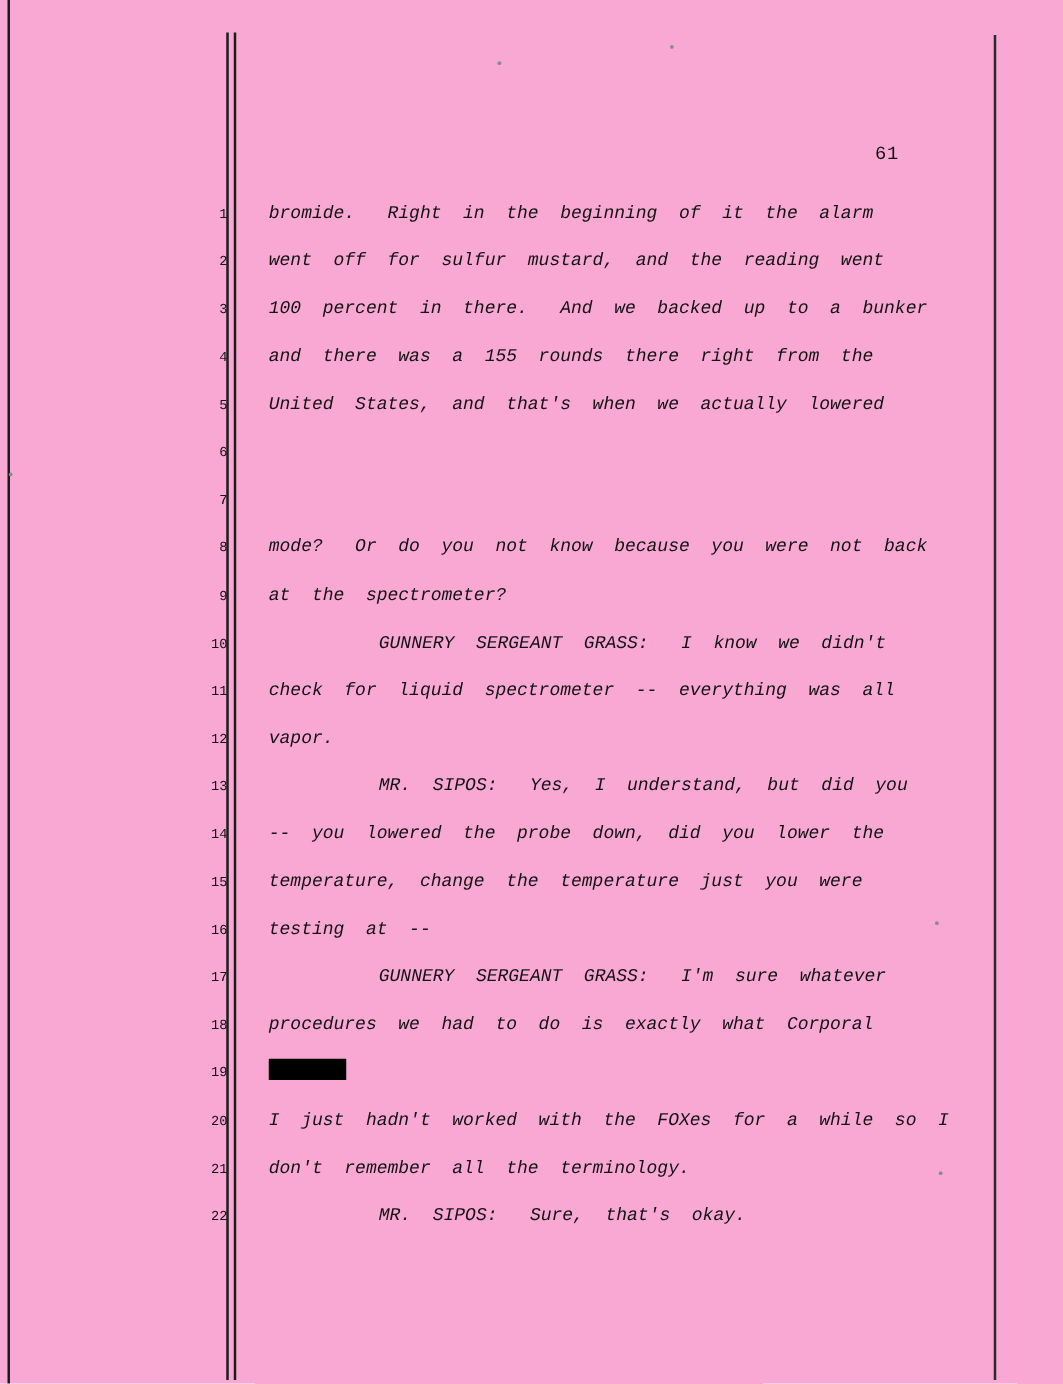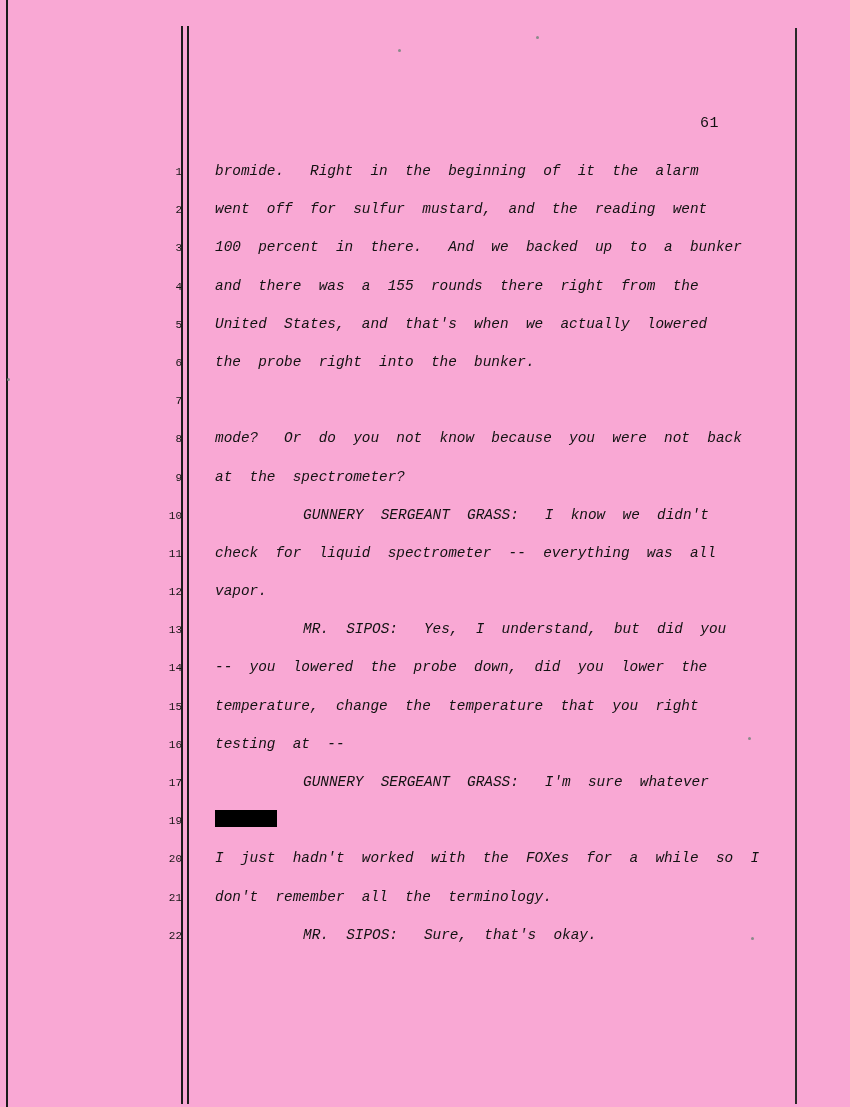--- a/index.html
+++ b/index.html
@@ -140,21 +140,20 @@
       <div class="line">
         <div class="line-num">4</div>
         <div class="line-text">and  there  was  a  155  rounds  there  right  from  the</div>
       </div>
       <div class="line">
         <div class="line-num">5</div>
         <div class="line-text">United  States,  and  that's  when  we  actually  lowered</div>
       </div>
       <div class="line">
         <div class="line-num">6</div>
-        <div class="line-text">the  probe  right  into  the  bunker.</div>
       </div>
       <div class="line">
         <div class="line-num">7</div>
       </div>
       <div class="line">
         <div class="line-num">8</div>
         <div class="line-text">mode?   Or  do  you  not  know  because  you  were  not  back</div>
       </div>
       <div class="line">
         <div class="line-num">9</div>
@@ -175,29 +174,33 @@
       <div class="line">
         <div class="line-num">13</div>
         <div class="line-text"><span class="indent"></span><span>MR.  SIPOS:   Yes,  I  understand,  but  did  you</span></div>
       </div>
       <div class="line">
         <div class="line-num">14</div>
         <div class="line-text">--  you  lowered  the  probe  down,  did  you  lower  the</div>
       </div>
       <div class="line">
         <div class="line-num">15</div>
-        <div class="line-text">temperature,  change  the  temperature  that  you  right</div>
+        <div class="line-text">temperature,  change  the  temperature  just  you  were</div>
       </div>
       <div class="line">
         <div class="line-num">16</div>
         <div class="line-text">testing  at  --</div>
       </div>
       <div class="line">
         <div class="line-num">17</div>
         <div class="line-text"><span class="indent"></span><span>GUNNERY  SERGEANT  GRASS:   I'm  sure  whatever</span></div>
+      </div>
+      <div class="line">
+        <div class="line-num">18</div>
+        <div class="line-text">procedures  we  had  to  do  is  exactly  what  Corporal</div>
       </div>
       <div class="line">
         <div class="line-num">19</div>
         <div class="line-text"><span class="redaction"></span></div>
       </div>
       <div class="line">
         <div class="line-num">20</div>
         <div class="line-text">I  just  hadn't  worked  with  the  FOXes  for  a  while  so  I</div>
       </div>
       <div class="line">

